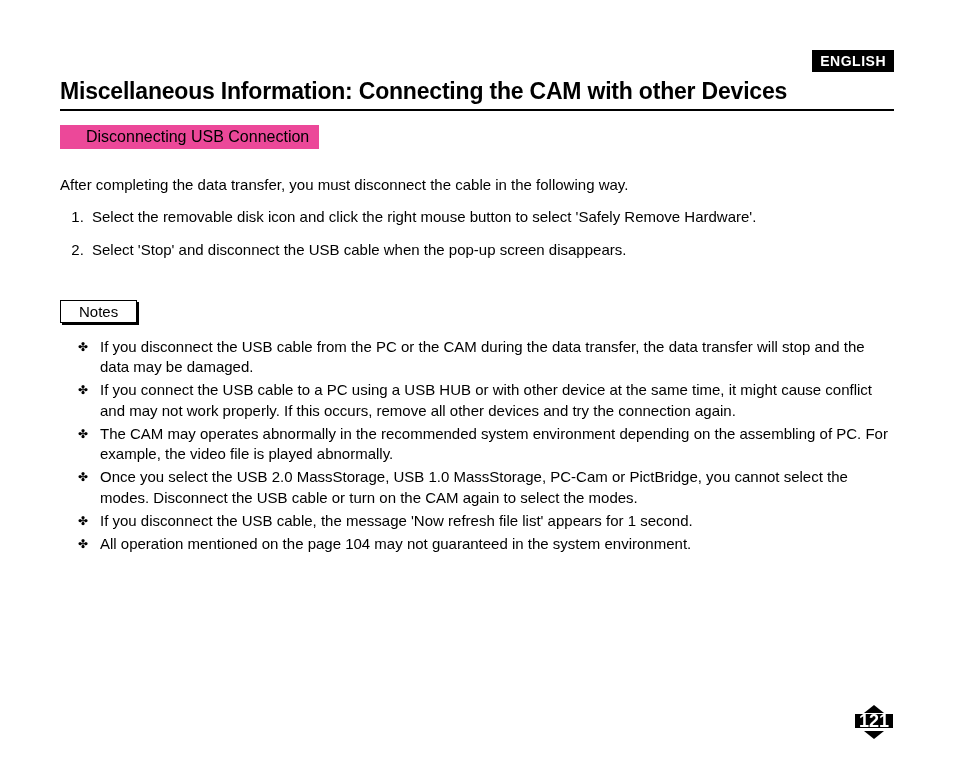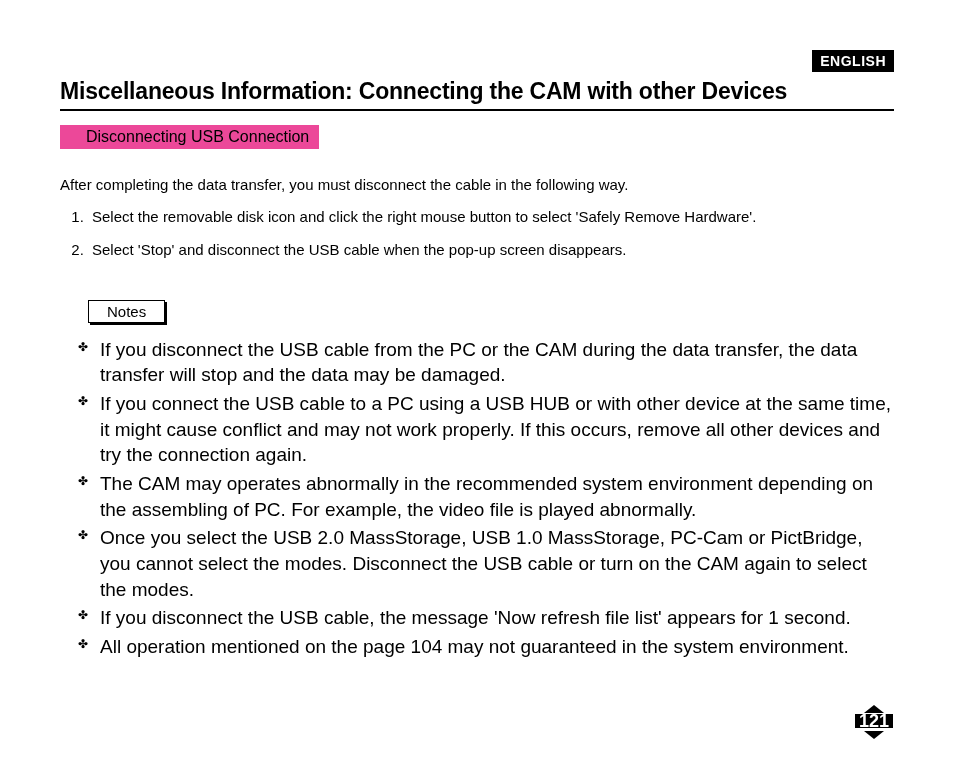--- a/index.html
+++ b/index.html
@@ -64,27 +64,26 @@
   .notes-label-wrap {
     margin-top: 40px;
   }
   .notes-label {
     display: inline-block;
     border: 1px solid #000;
     box-shadow: 2px 2px 0 #000;
     padding: 2px 18px;
     font-size: 15px;
     background: #fff;
-    margin-left: 28px;
   }
   ul.notes {
     list-style: none;
     padding: 0 0 0 18px;
     margin: 14px 0 0 0;
-    font-size: 19px;
+    font-size: 15px;
     line-height: 1.35;
   }
   ul.notes li {
     position: relative;
     padding-left: 22px;
     margin-bottom: 3px;
   }
   ul.notes li::before {
     content: "✤";
     position: absolute;

